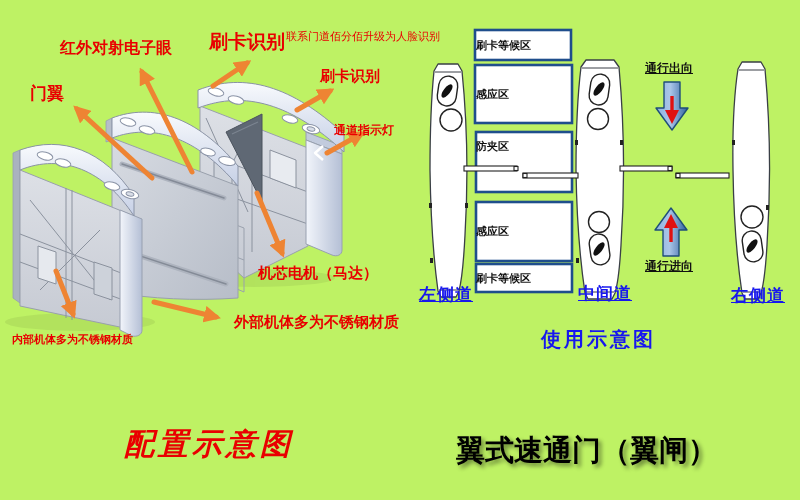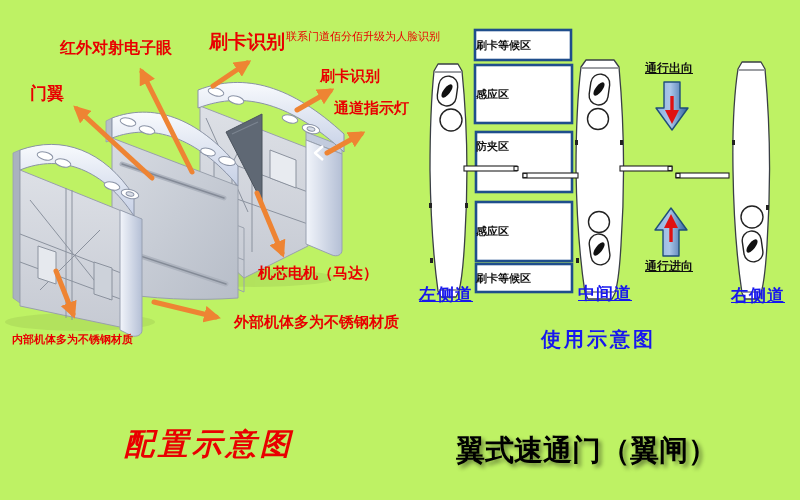--- a/index.html
+++ b/index.html
@@ -169,21 +169,21 @@
 
   <div class="lbl-red lbl-card-wrap" style="left:209px;top:31px">
     <span class="lbl-card-big">刷卡识别</span>
     <span class="lbl-card-note">联系门道佰分佰升级为人脸识别</span>
   </div>
 
   <div class="lbl-red" style="left:30px;top:84px;font-size:17px">门翼</div>
 
   <div class="lbl-red" style="left:320px;top:68px;font-size:15px">刷卡识别</div>
 
-  <div class="lbl-red" style="left:334px;top:100px;font-size:15px">通道指示灯</div>
+  <div class="lbl-red" style="left:334px;top:124px;font-size:12px">通道指示灯</div>
 
   <div class="lbl-red" style="left:258px;top:265px;font-size:15px">机芯电机（马达）</div>
 
   <div class="lbl-red" style="left:234px;top:314px;font-size:15px">外部机体多为不锈钢材质</div>
 
   <div class="lbl-red" style="left:12px;top:334px;font-size:11px">内部机体多为不锈钢材质</div>
 
   <div class="caption-config">配置示意图</div>
 
   <svg class="abs" style="left:415px;top:10px" width="385" height="300" viewBox="415 10 385 300">

